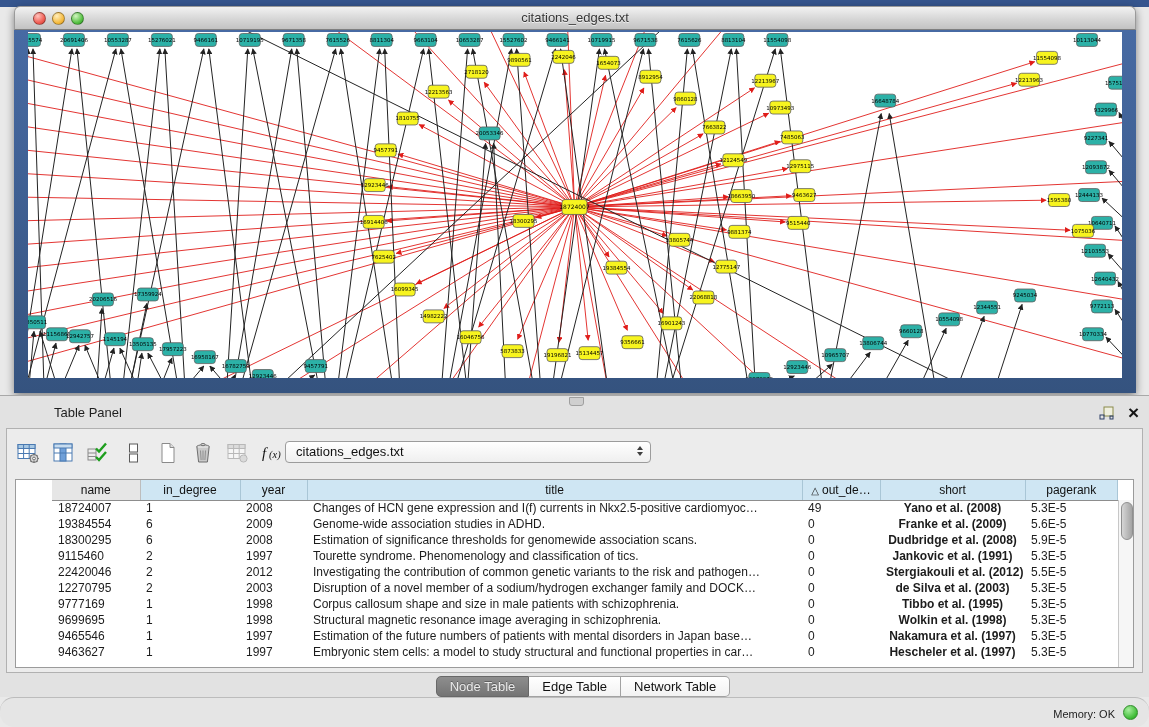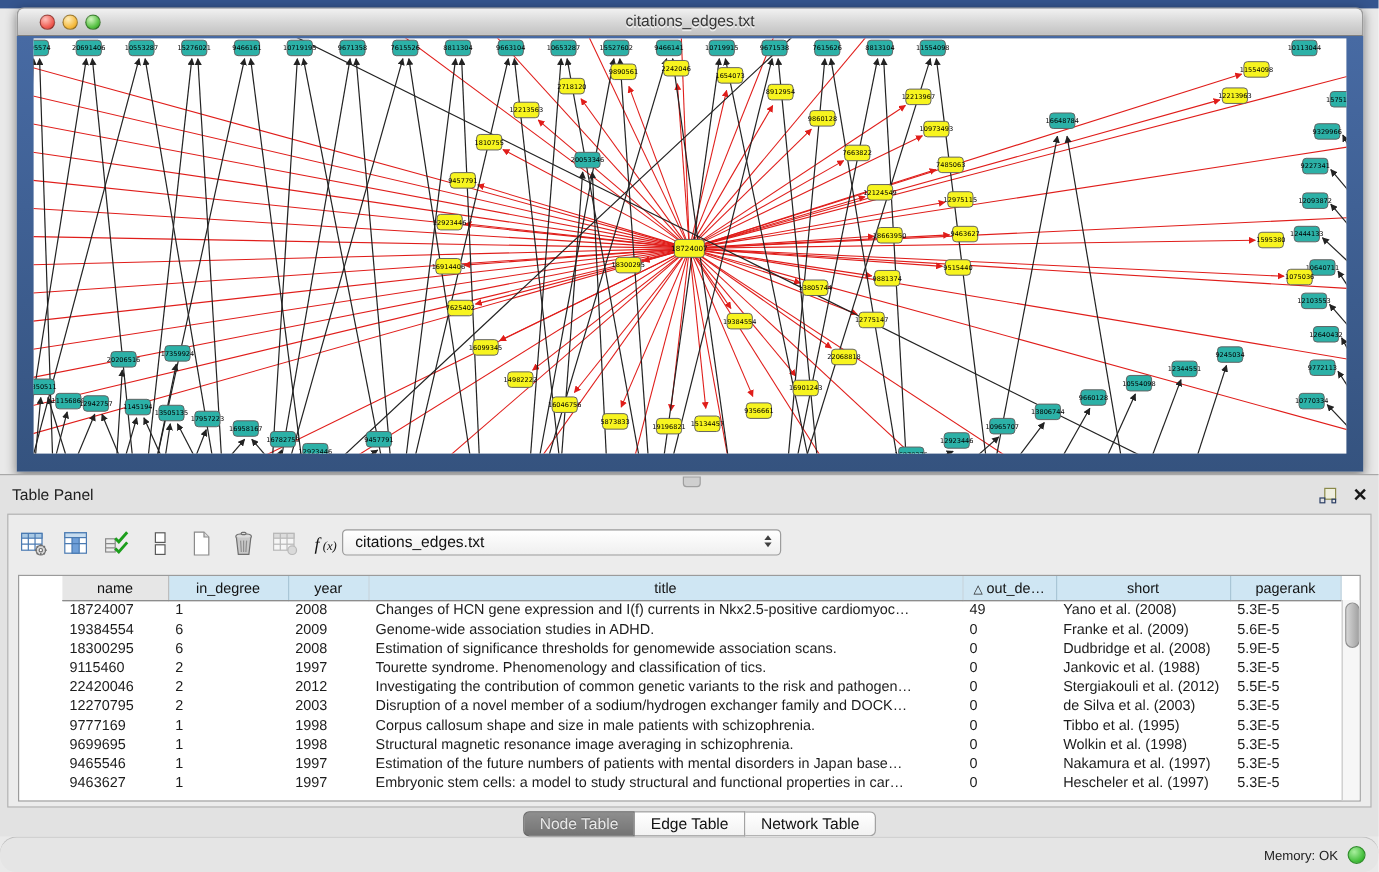--- a/index.html
+++ b/index.html
@@ -19,21 +19,21 @@
   .light.yellow{background:radial-gradient(circle at 35% 28%,#ffeebc,#f5b93c 65%,#c98f1e);}
   .light.green{background:radial-gradient(circle at 35% 28%,#d2f5c0,#52bf3f 65%,#2f8f26);}
   .win-title{text-align:center;line-height:22px;font-size:13px;color:#363636;text-shadow:0 1px 0 rgba(255,255,255,.7);}
   .net-frame{position:absolute;top:24px;left:0;right:0;bottom:0;box-sizing:border-box;
              background:linear-gradient(180deg,#476aa3,#35537f);padding:2px 14px 15px 14px;}
   #graph{width:100%;height:100%;background:#ffffff;display:block;}
 
   
   .table-panel{position:absolute;left:0;top:395px;width:1149px;height:302px;background:#e2e2e2;border-top:1px solid #a8a8a8;box-sizing:border-box;}
   .split-grip{position:absolute;left:569px;top:1px;width:13px;height:7px;background:#cfcfcf;border:1px solid #9f9f9f;border-radius:0 0 3px 3px;}
-  .panel-header{position:relative;height:32px;}
+  .panel-header{position:relative;height:32px;margin-left:44px;}
   .panel-title{position:absolute;left:10px;top:9px;font-size:13px;color:#1f1f1f;}
   .panel-actions{position:absolute;right:10px;top:9px;display:flex;gap:13px;align-items:center;}
   .float-icon svg{display:block;}
   .close-icon{font-size:19px;font-weight:bold;color:#161616;line-height:14px;cursor:default;}
 
   .inner-box{position:absolute;left:6px;right:6px;top:32px;height:245px;background:#ececec;border:1px solid #b1b1b1;box-sizing:border-box;}
   .toolbar{position:absolute;left:8px;top:9px;height:30px;display:flex;align-items:center;gap:9px;}
   .tb-btn{width:26px;height:26px;display:flex;align-items:center;justify-content:center;}
   .tb-btn.disabled{opacity:.55;}
   .table-select{position:absolute;left:278px;top:12px;width:366px;height:22px;box-sizing:border-box;
@@ -44,21 +44,21 @@
   .dd-up{border-bottom:4px solid #3f3f3f;}
   .dd-down{border-top:4px solid #3f3f3f;}
 
   .table-wrap{position:absolute;left:8px;right:8px;top:50px;bottom:4px;background:#fff;border:1px solid #9b9b9b;overflow:hidden;padding-left:36px;}
   table.nodes{border-collapse:collapse;table-layout:fixed;width:calc(100% - 15px);}
   table.nodes th{height:20px;box-sizing:border-box;font-weight:normal;font-size:12px;color:#111;
                  background:#cfe6f3;border-right:1px solid #a9c6d6;border-bottom:1px solid #8d8d8d;
                  overflow:hidden;white-space:nowrap;}
   table.nodes th.hdr-name{background:#e6e6e6;border-right:1px solid #bdbdbd;}
   table.nodes td{height:16px;font-size:12px;color:#1c1c1c;padding:0 6px;white-space:nowrap;overflow:hidden;box-sizing:border-box;}
-  table.nodes td.c5{}
+  table.nodes td.c5{text-align:center;font-weight:bold;}
   .sort-arrow{font-size:10px;margin-right:3px;color:#222;}
   .vscroll{position:absolute;top:20px;right:0;bottom:0;width:15px;background:#f6f6f6;border-left:1px solid #c7c7c7;box-sizing:border-box;}
   .vthumb{position:absolute;top:2px;left:2px;width:10px;height:36px;border-radius:6px;border:1px solid #8f8f8f;
           background:linear-gradient(90deg,#d6d6d6,#a3a3a3);}
 
   .tabs{position:absolute;left:17px;right:0;top:280px;height:21px;display:flex;justify-content:center;}
   .tab{height:21px;line-height:20px;font-size:13px;padding:0 13px;background:linear-gradient(#ffffff,#f2f2f2);
        border:1px solid #a2a2a2;border-left:none;color:#111;box-sizing:border-box;}
   .tab:first-child{border-left:1px solid #a2a2a2;border-radius:5px 0 0 5px;}
   .tab:last-child{border-radius:0 5px 5px 0;}
@@ -758,21 +758,21 @@
                 <td class="c4">0</td>
                 <td class="c5">Dudbridge et al. (2008)</td>
                 <td class="c6">5.9E-5</td>
               </tr>
               <tr>
                 <td class="c0">9115460</td>
                 <td class="c1">2</td>
                 <td class="c2">1997</td>
                 <td class="c3">Tourette syndrome. Phenomenology and classification of tics.</td>
                 <td class="c4">0</td>
-                <td class="c5">Jankovic et al. (1988)</td>
+                <td class="c5">Jankovic et al. (1991)</td>
                 <td class="c6">5.3E-5</td>
               </tr>
               <tr>
                 <td class="c0">22420046</td>
                 <td class="c1">2</td>
                 <td class="c2">2012</td>
                 <td class="c3">Investigating the contribution of common genetic variants to the risk and pathogen…</td>
                 <td class="c4">0</td>
                 <td class="c5">Stergiakouli et al. (2012)</td>
                 <td class="c6">5.5E-5</td>

